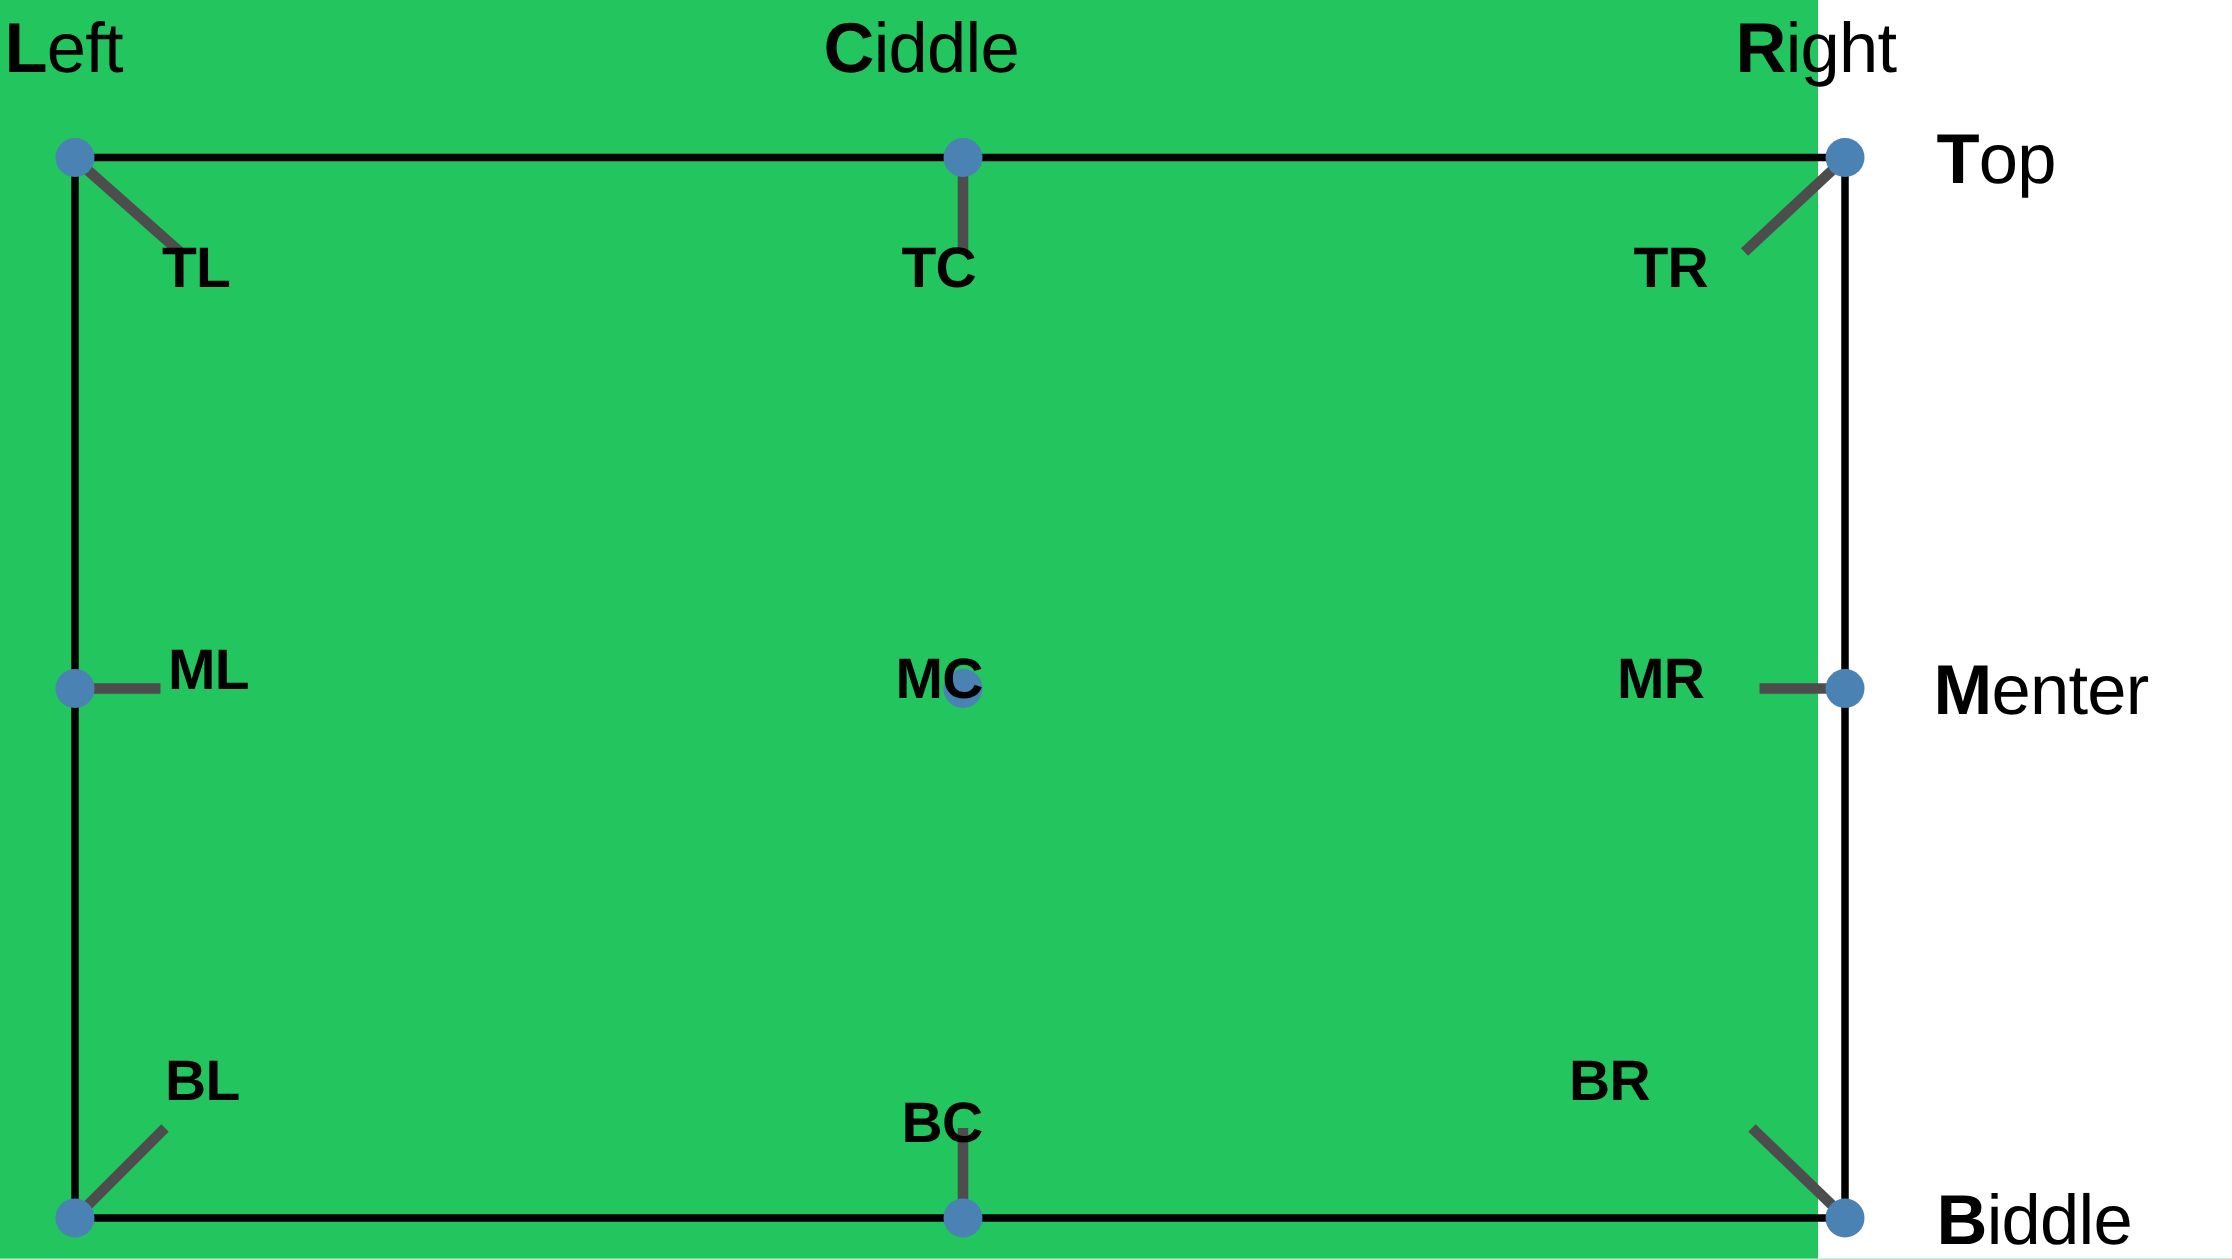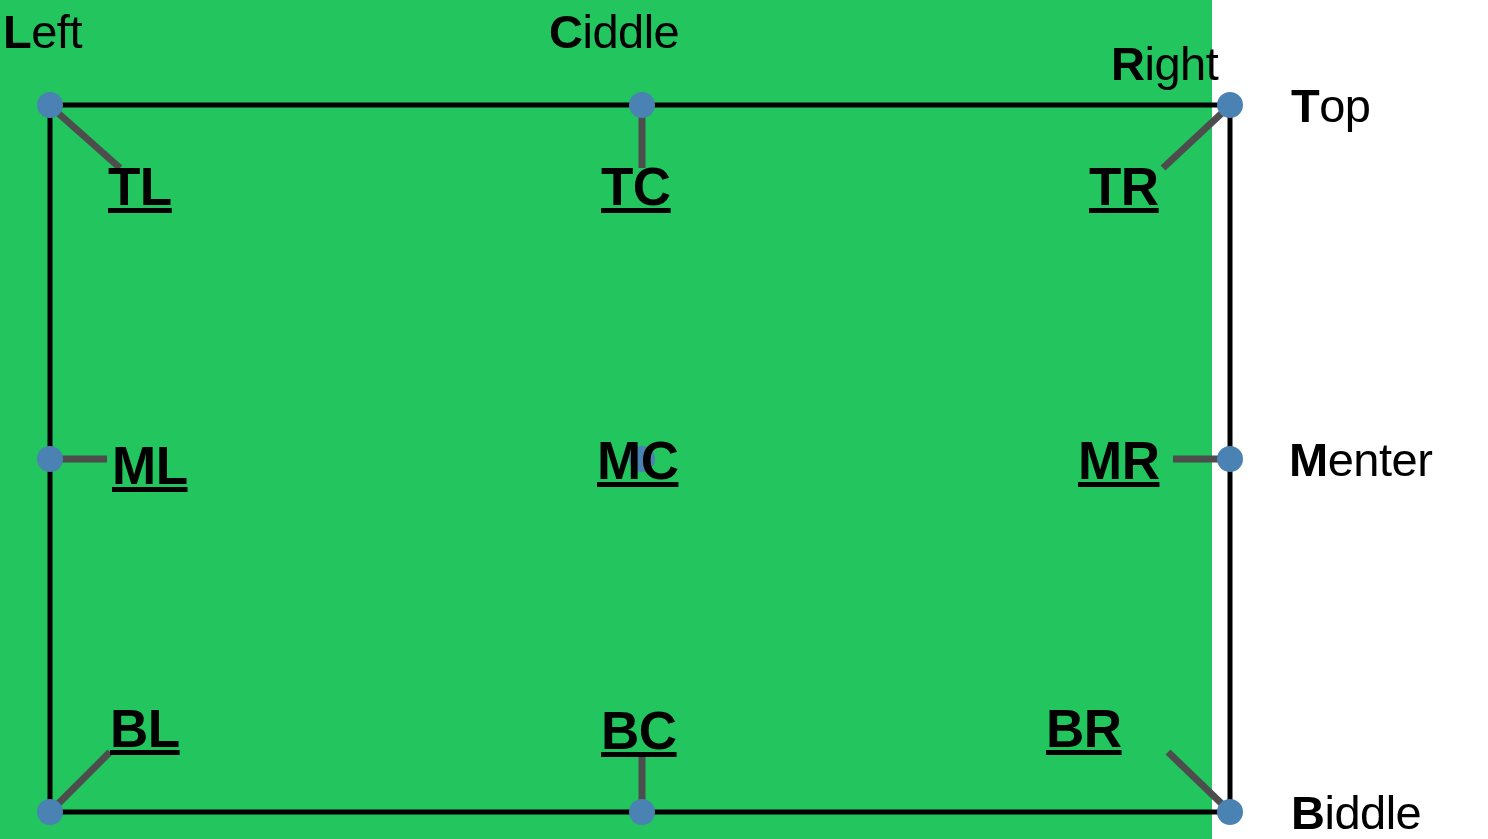--- a/index.html
+++ b/index.html
@@ -40,24 +40,23 @@
   .caption {
     font-size: 47px;
     font-weight: 400;
     letter-spacing: -0.5px;
   }
   .caption .lead {
     font-weight: 700;
   }
   
   .code {
-    font-size: 53px;
+    font-size: 38px;
     font-weight: 700;
     letter-spacing: -0.5px;
-    text-decoration: underline;
   }
 </style>
 </head>
 <body>
 
 <div id="stage">
 
   <svg id="diagram-svg" viewBox="0 0 1488 839" xmlns="http://www.w3.org/2000/svg">
     <g id="frame-group">
         <rect x="50" y="105" width="1180" height="707" fill="none" stroke="#000000" stroke-width="5"></rect>
@@ -81,30 +80,30 @@
         <circle cx="1230" cy="459" r="13" fill="#4a82b4"></circle>
         <circle cx="50" cy="812" r="13" fill="#4a82b4"></circle>
         <circle cx="642" cy="812" r="13" fill="#4a82b4"></circle>
         <circle cx="1230" cy="812" r="13" fill="#4a82b4"></circle>
       </g>
   </svg>
 
   <div id="caption-layer">
       <div class="txt caption" style="left: 3px; top: 8px;"><span class="lead">L</span><span class="rest">eft</span></div>
       <div class="txt caption" style="left: 549px; top: 8px;"><span class="lead">C</span><span class="rest">iddle</span></div>
-      <div class="txt caption" style="left: 1111px; top: 8px; margin-top: 32px;"><span class="lead">R</span><span class="rest">ight</span></div>
+      <div class="txt caption" style="left: 1157px; top: 8px;"><span class="lead">R</span><span class="rest">ight</span></div>
       <div class="txt caption" style="left: 1291px; top: 82px;"><span class="lead">T</span><span class="rest">op</span></div>
       <div class="txt caption" style="left: 1289px; top: 436px;"><span class="lead">M</span><span class="rest">enter</span></div>
       <div class="txt caption" style="left: 1291px; top: 789px;"><span class="lead">B</span><span class="rest">iddle</span></div>
     </div>
   <div id="code-layer">
       <div class="txt code" style="left: 108px; top: 160px;">TL</div>
       <div class="txt code" style="left: 601px; top: 160px;">TC</div>
       <div class="txt code" style="left: 1089px; top: 160px;">TR</div>
-      <div class="txt code" style="left: 112px; top: 439px;">ML</div>
+      <div class="txt code" style="left: 112px; top: 428px;">ML</div>
       <div class="txt code" style="left: 597px; top: 434px;">MC</div>
       <div class="txt code" style="left: 1078px; top: 434px;">MR</div>
       <div class="txt code" style="left: 110px; top: 702px;">BL</div>
-      <div class="txt code" style="left: 601px; top: 704px; text-align: center;">BC</div>
+      <div class="txt code" style="left: 601px; top: 730px; text-align: center;">BC</div>
       <div class="txt code" style="left: 1046px; top: 702px;">BR</div>
     </div>
 
 </div>
 
 </body></html>

